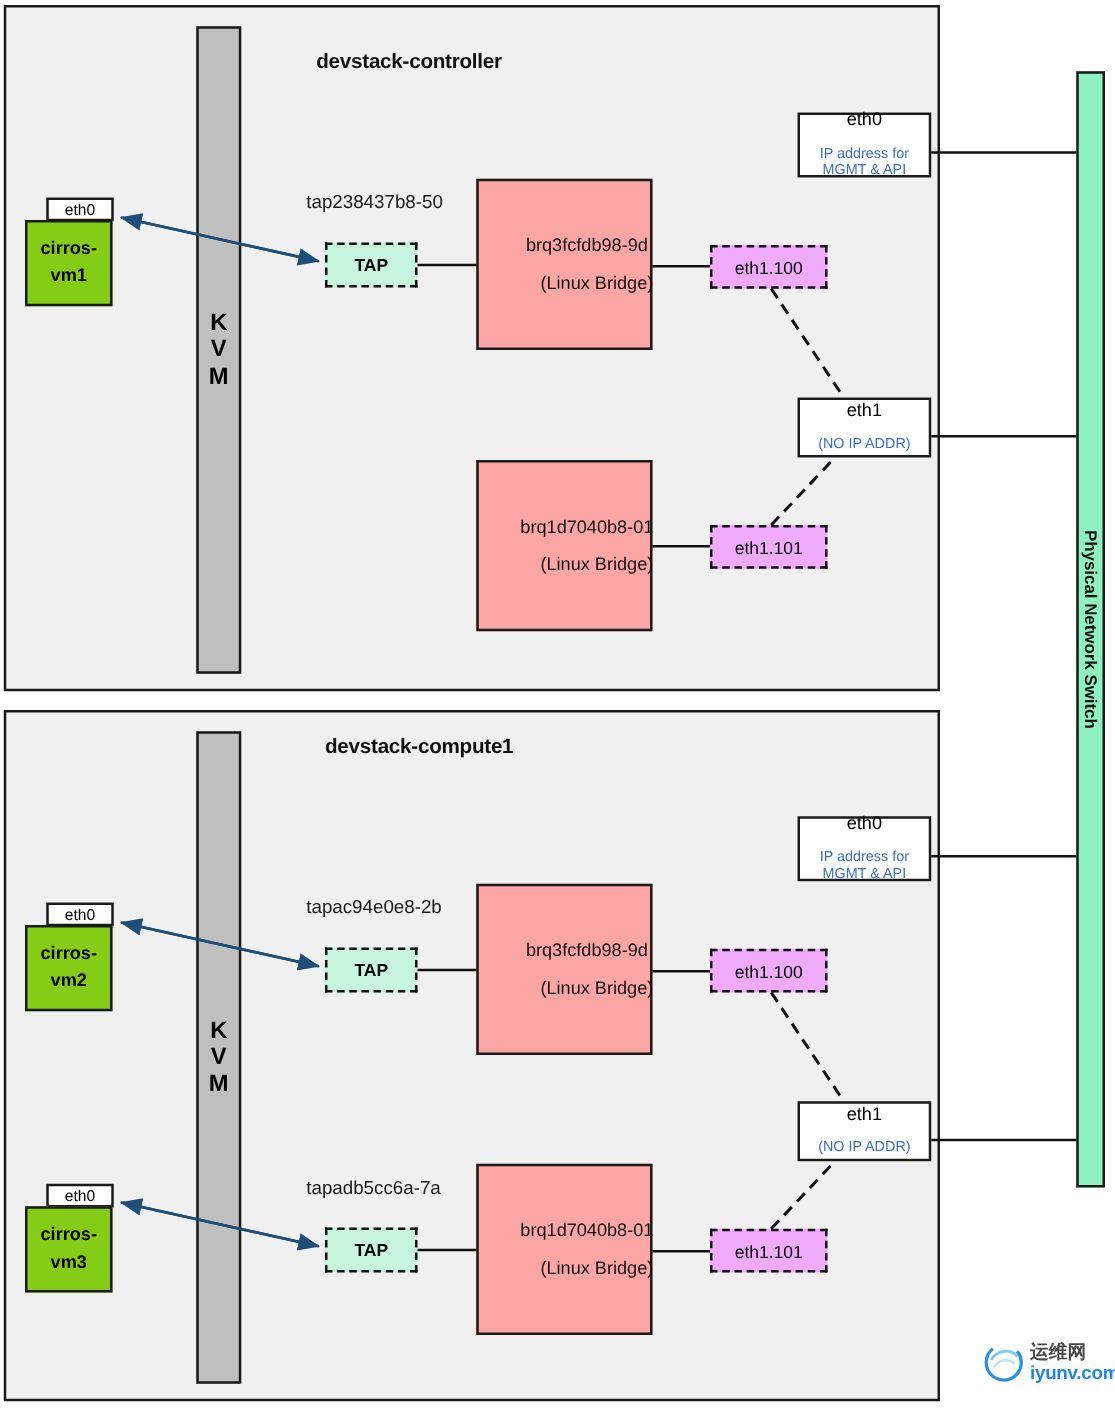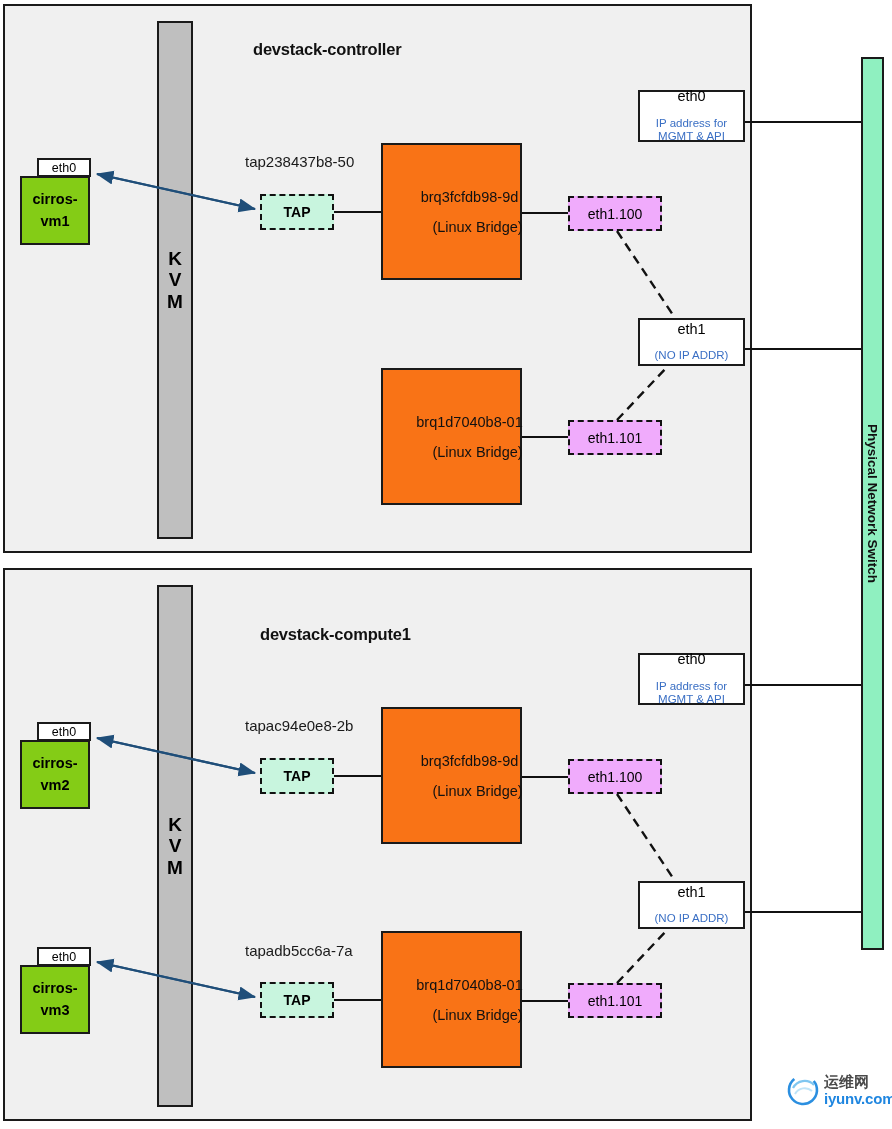--- a/index.html
+++ b/index.html
@@ -49,21 +49,21 @@
     position:absolute;background:#c8f5de;border:2px dashed #111111;
     box-sizing:border-box;display:flex;align-items:center;justify-content:center;
     font-weight:bold;font-size:14px;color:#000;
   }
   .tap-name{
     position:absolute;font-size:15px;color:#1a1a1a;white-space:nowrap;
   }
 
   
   .bridge-box{
-    position:absolute;background:#f97316;border:2px solid #1a1a1a;
+    position:absolute;background:#fca5a5;border:2px solid #1a1a1a;
     box-sizing:border-box;display:flex;flex-direction:column;
     align-items:center;justify-content:center;gap:14px;padding-left:36px;
   }
   .bridge-name{font-size:14.5px;color:#111;white-space:nowrap;}
   .bridge-kind{font-size:14.5px;color:#111;white-space:nowrap;margin-left:16px;}
 
   
   .vlan-box{
     position:absolute;background:#f0abfc;border:2px dashed #111111;
     box-sizing:border-box;display:flex;align-items:center;justify-content:center;
@@ -150,21 +150,21 @@
   </div>
 
   <div class="wire wire-h" style="left:334px;top:211px;width:47px;"></div>
   <div class="wire wire-h" style="left:522px;top:212px;width:46px;"></div>
   <div class="wire wire-h" style="left:522px;top:436px;width:46px;"></div>
   <div class="wire wire-h" style="left:745px;top:121px;width:119px;"></div>
   <div class="wire wire-h" style="left:745px;top:348px;width:119px;"></div>
 
   <div class="host-panel" style="left:3px;top:568px;width:749px;height:553px;"></div>
 
-  <div class="host-title" style="left:260px;top:625px;">devstack-compute1</div>
+  <div class="host-title" style="left:260px;top:588px;">devstack-compute1</div>
 
   <div class="kvm-bar" style="left:157px;top:585px;width:36px;height:522px;">
     <span class="kvm-label">K
 V
 M</span>
   </div>
 
   <div class="nic-tag" style="left:37px;top:722px;width:54px;height:19px;">eth0</div>
   <div class="vm-box" style="left:20px;top:740px;width:70px;height:69px;">
     <span class="vm-label">cirros-

